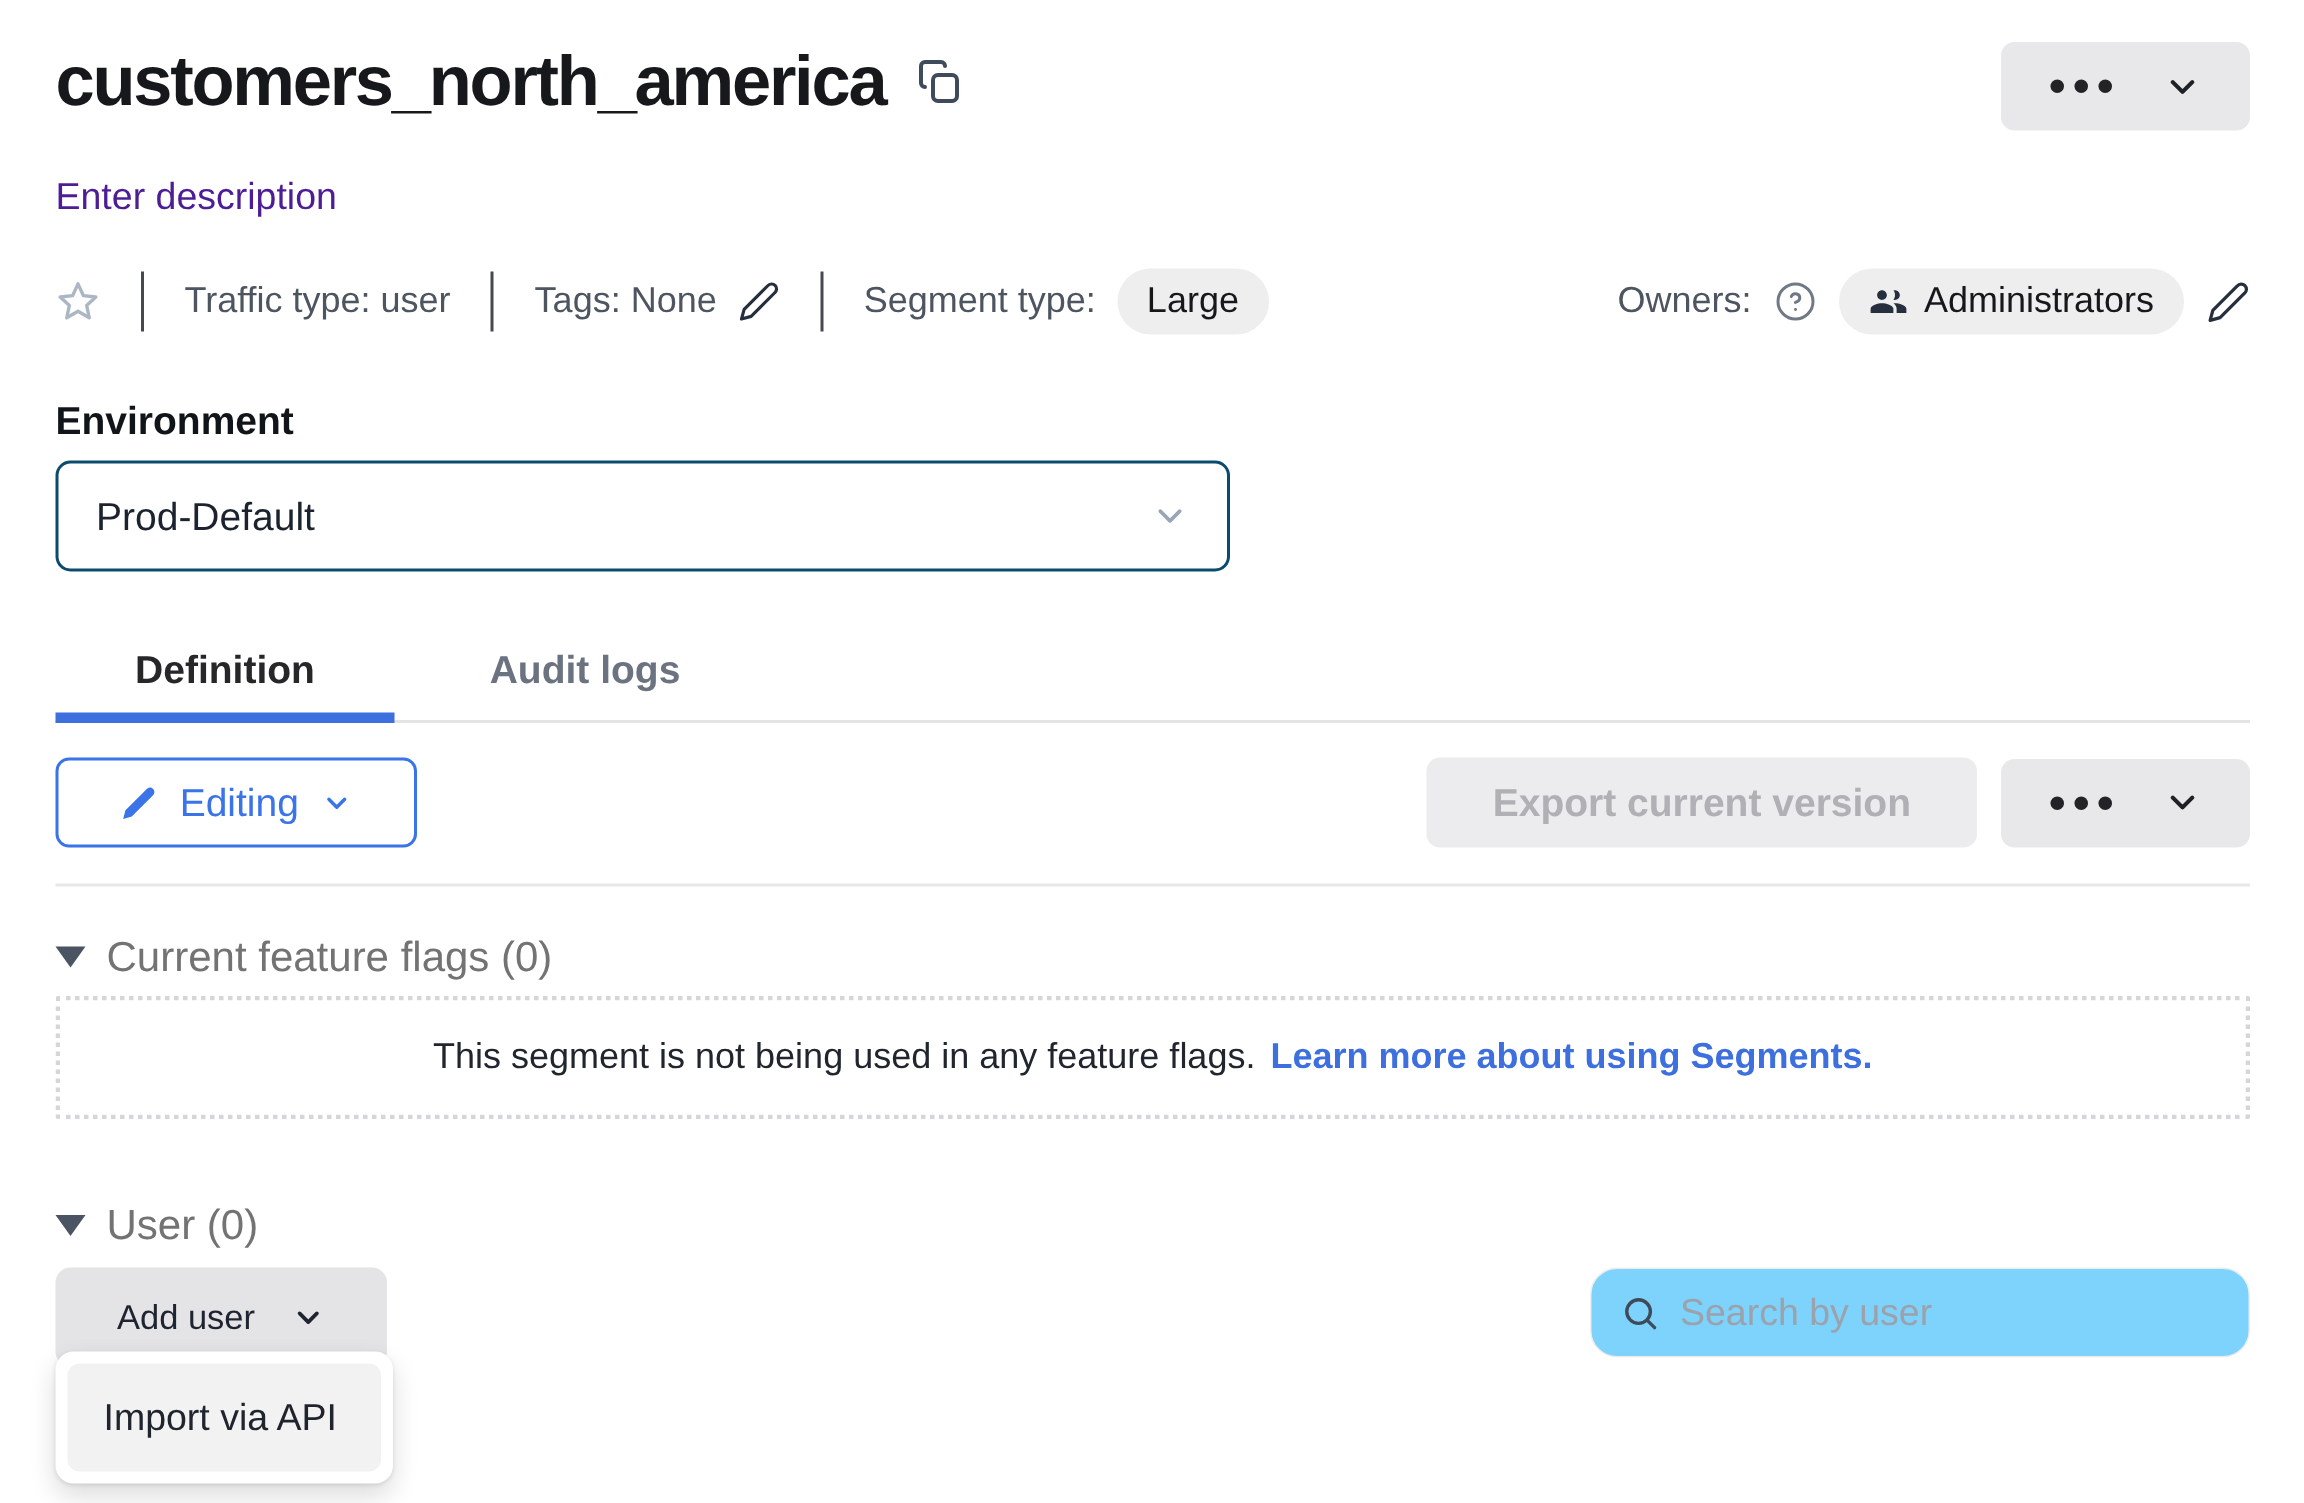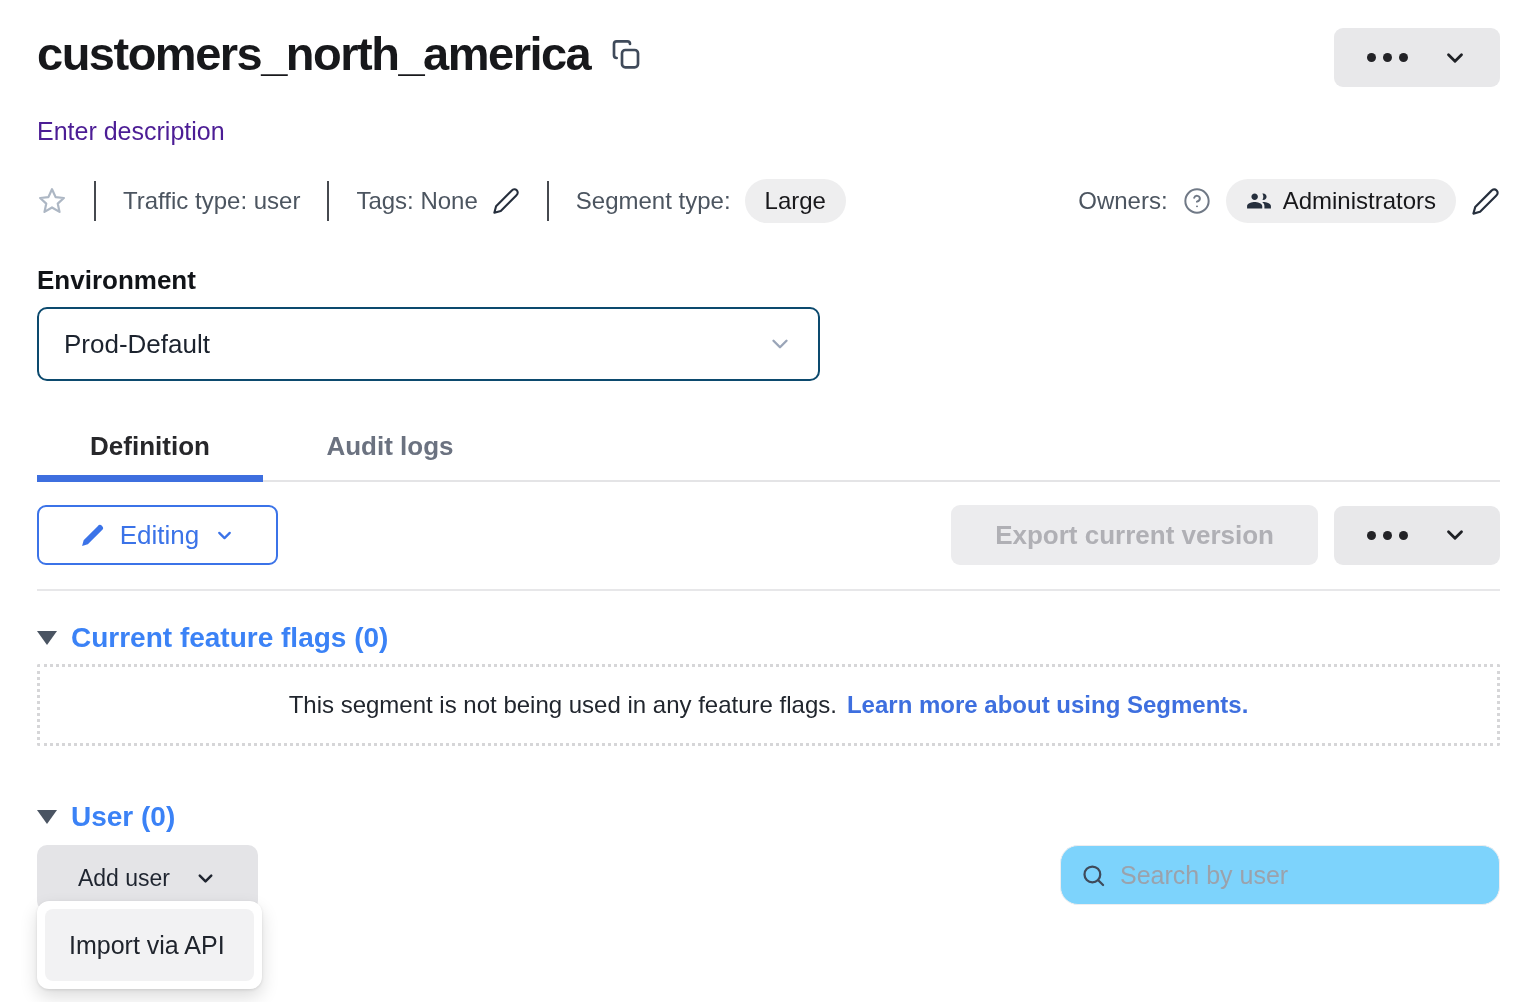--- a/index.html
+++ b/index.html
@@ -52,21 +52,21 @@
                 color: #b0b0b5; font-size: 26px; font-weight: 600; cursor: default; }
 
   .divider { margin-top: 24px; border: none; border-top: 2px solid #e7e7e9; }
 
   
   .section-header { display: flex; align-items: center; gap: 14px; cursor: pointer; }
   .section-header.flags { margin-top: 31px; }
   .section-header.users { margin-top: 55px; }
   .caret-down { width: 0; height: 0; border-left: 10px solid transparent; border-right: 10px solid transparent;
                 border-top: 14px solid #4a5462; }
-  .section-title { font-size: 28px; color: #3b82f6; font-weight: bold; }
+  .section-title { font-size: 28px; color: #737373; }
 
   .dotted-box { margin-top: 10px; height: 82px; border: 3px dotted #d6d6d8; border-radius: 2px;
                 display: flex; align-items: center; justify-content: center; font-size: 24px; color: #21262e; }
   .dotted-box .link { color: #3e6fdf; font-weight: 700; margin-left: 10px; cursor: pointer; }
 
   
   .user-row { margin-top: 12px; display: flex; justify-content: space-between; align-items: flex-start; position: relative; }
   .add-user-btn { width: 221px; height: 66px; background: #e4e4e7; border: none; border-radius: 10px;
                   display: flex; align-items: center; justify-content: center; gap: 24px;
                   font-size: 23px; color: #1f2530; cursor: pointer; font-family: inherit; }

